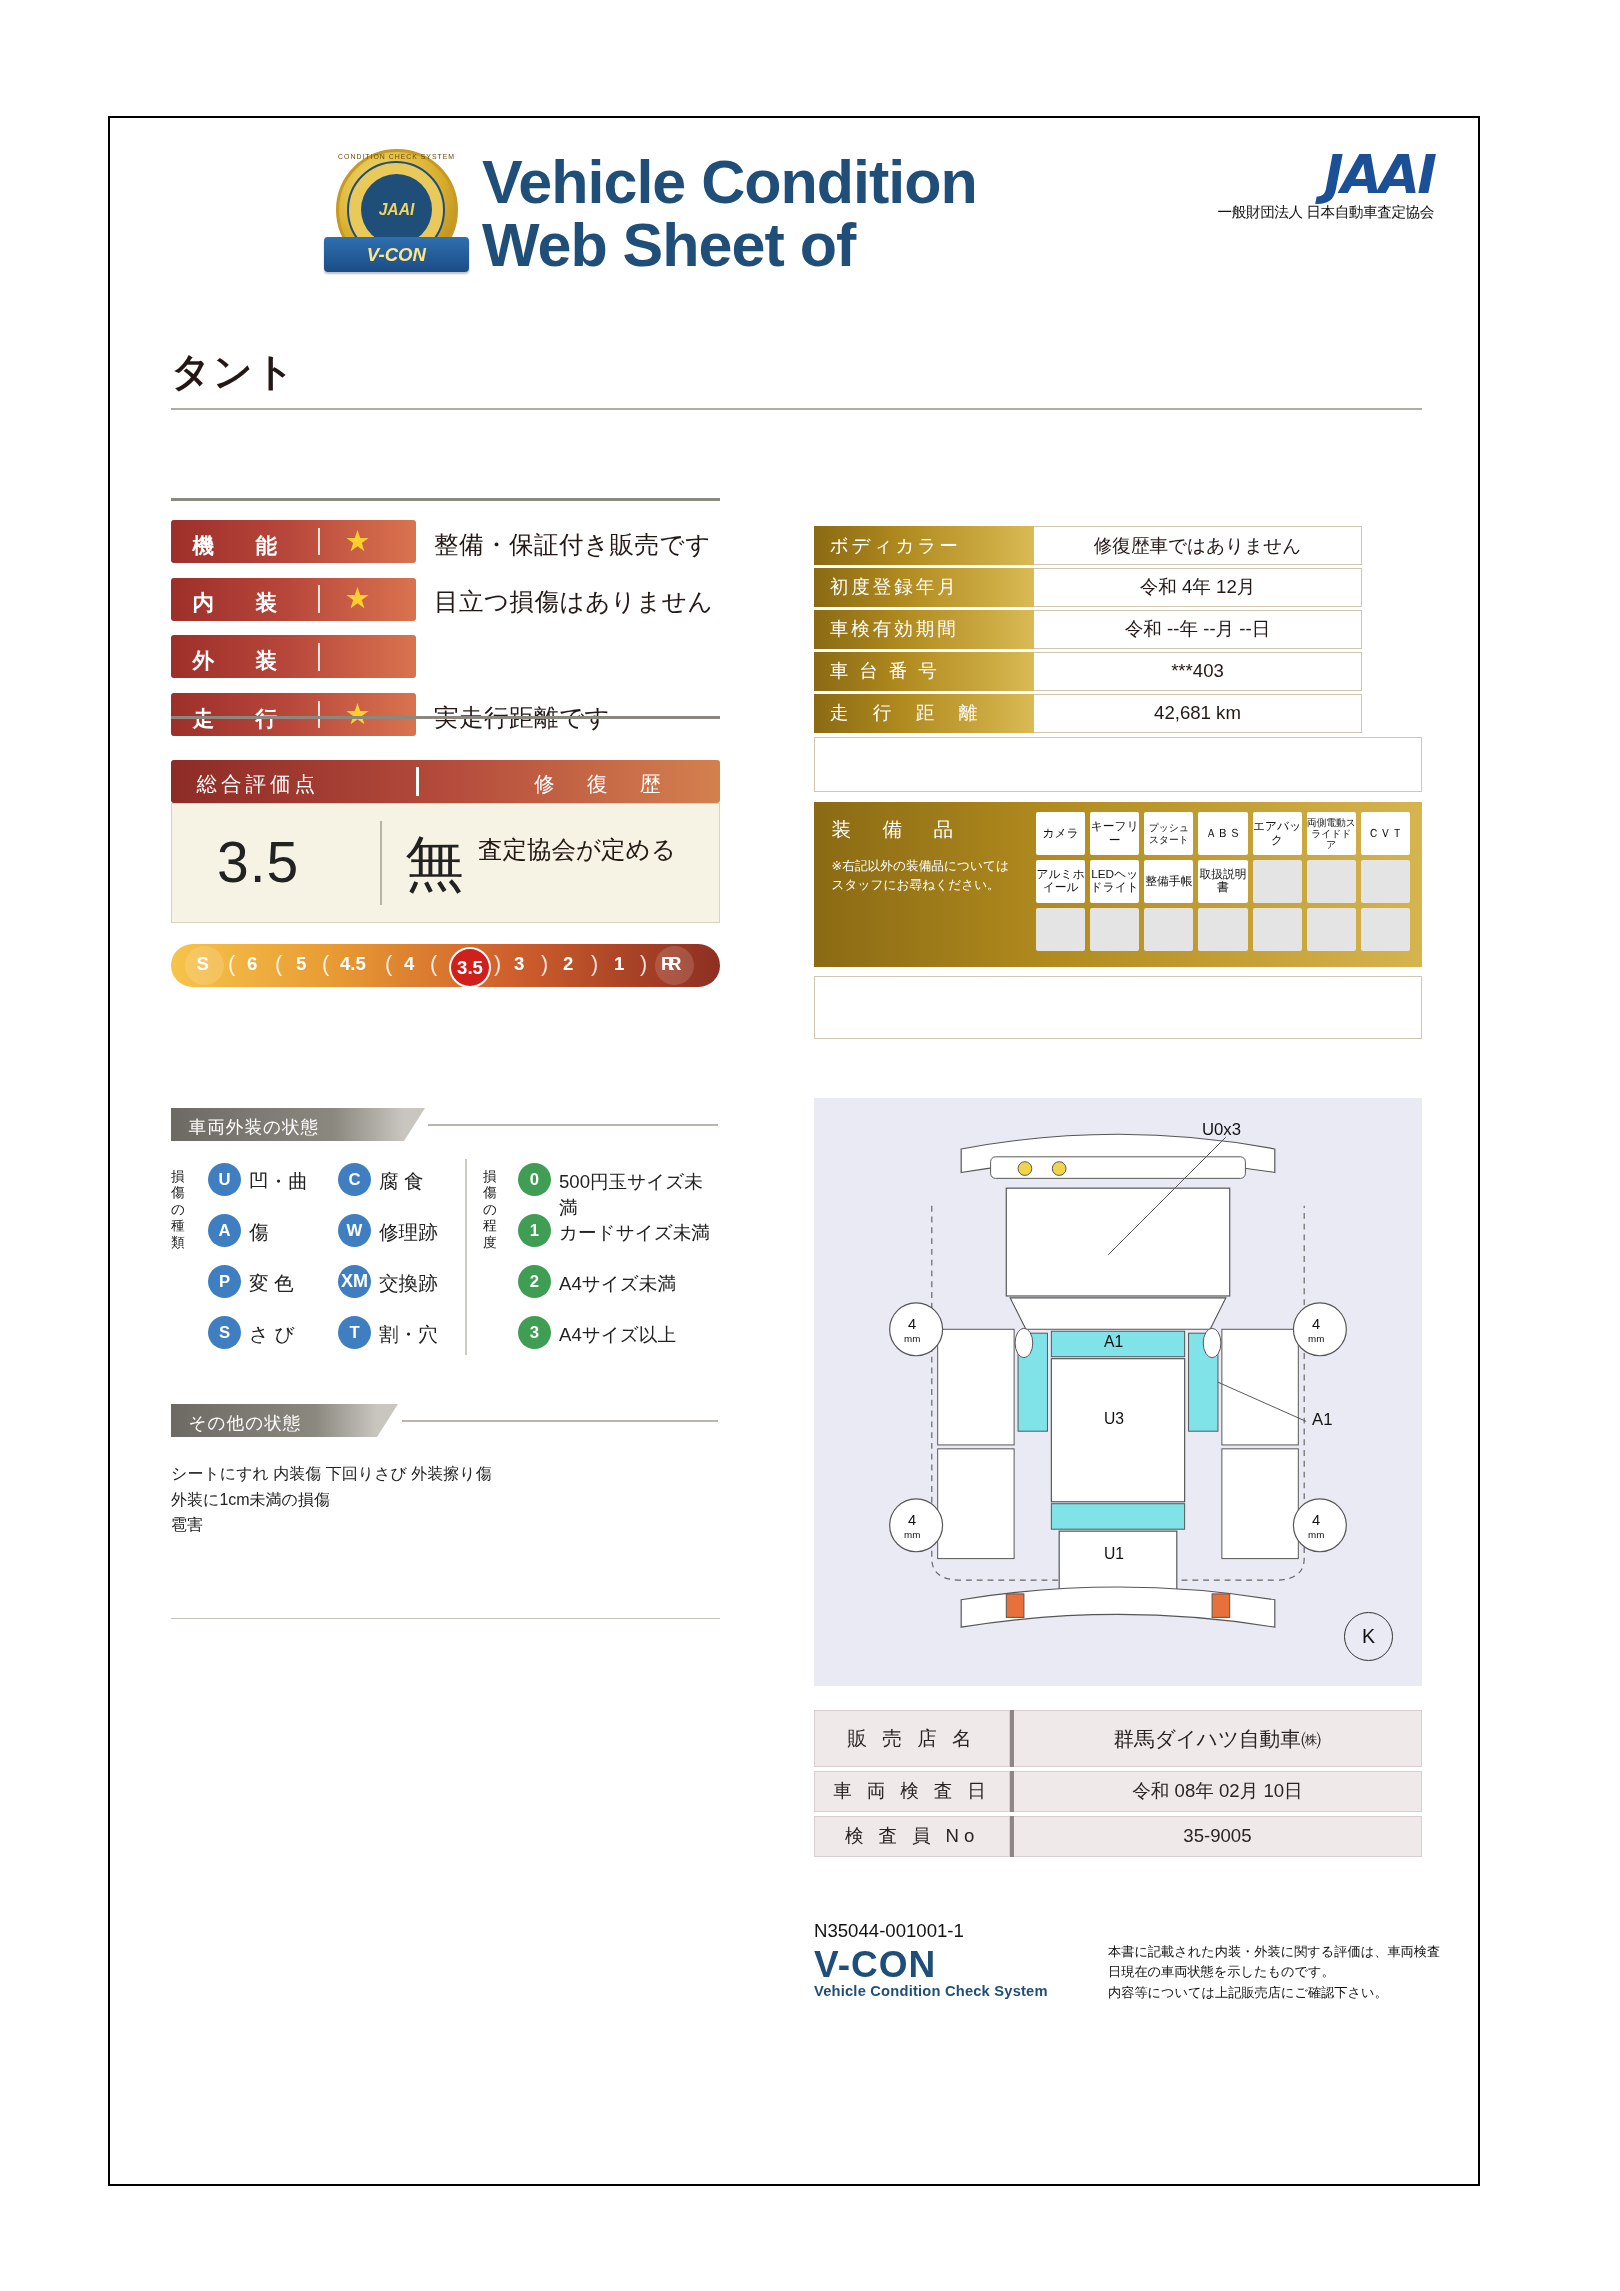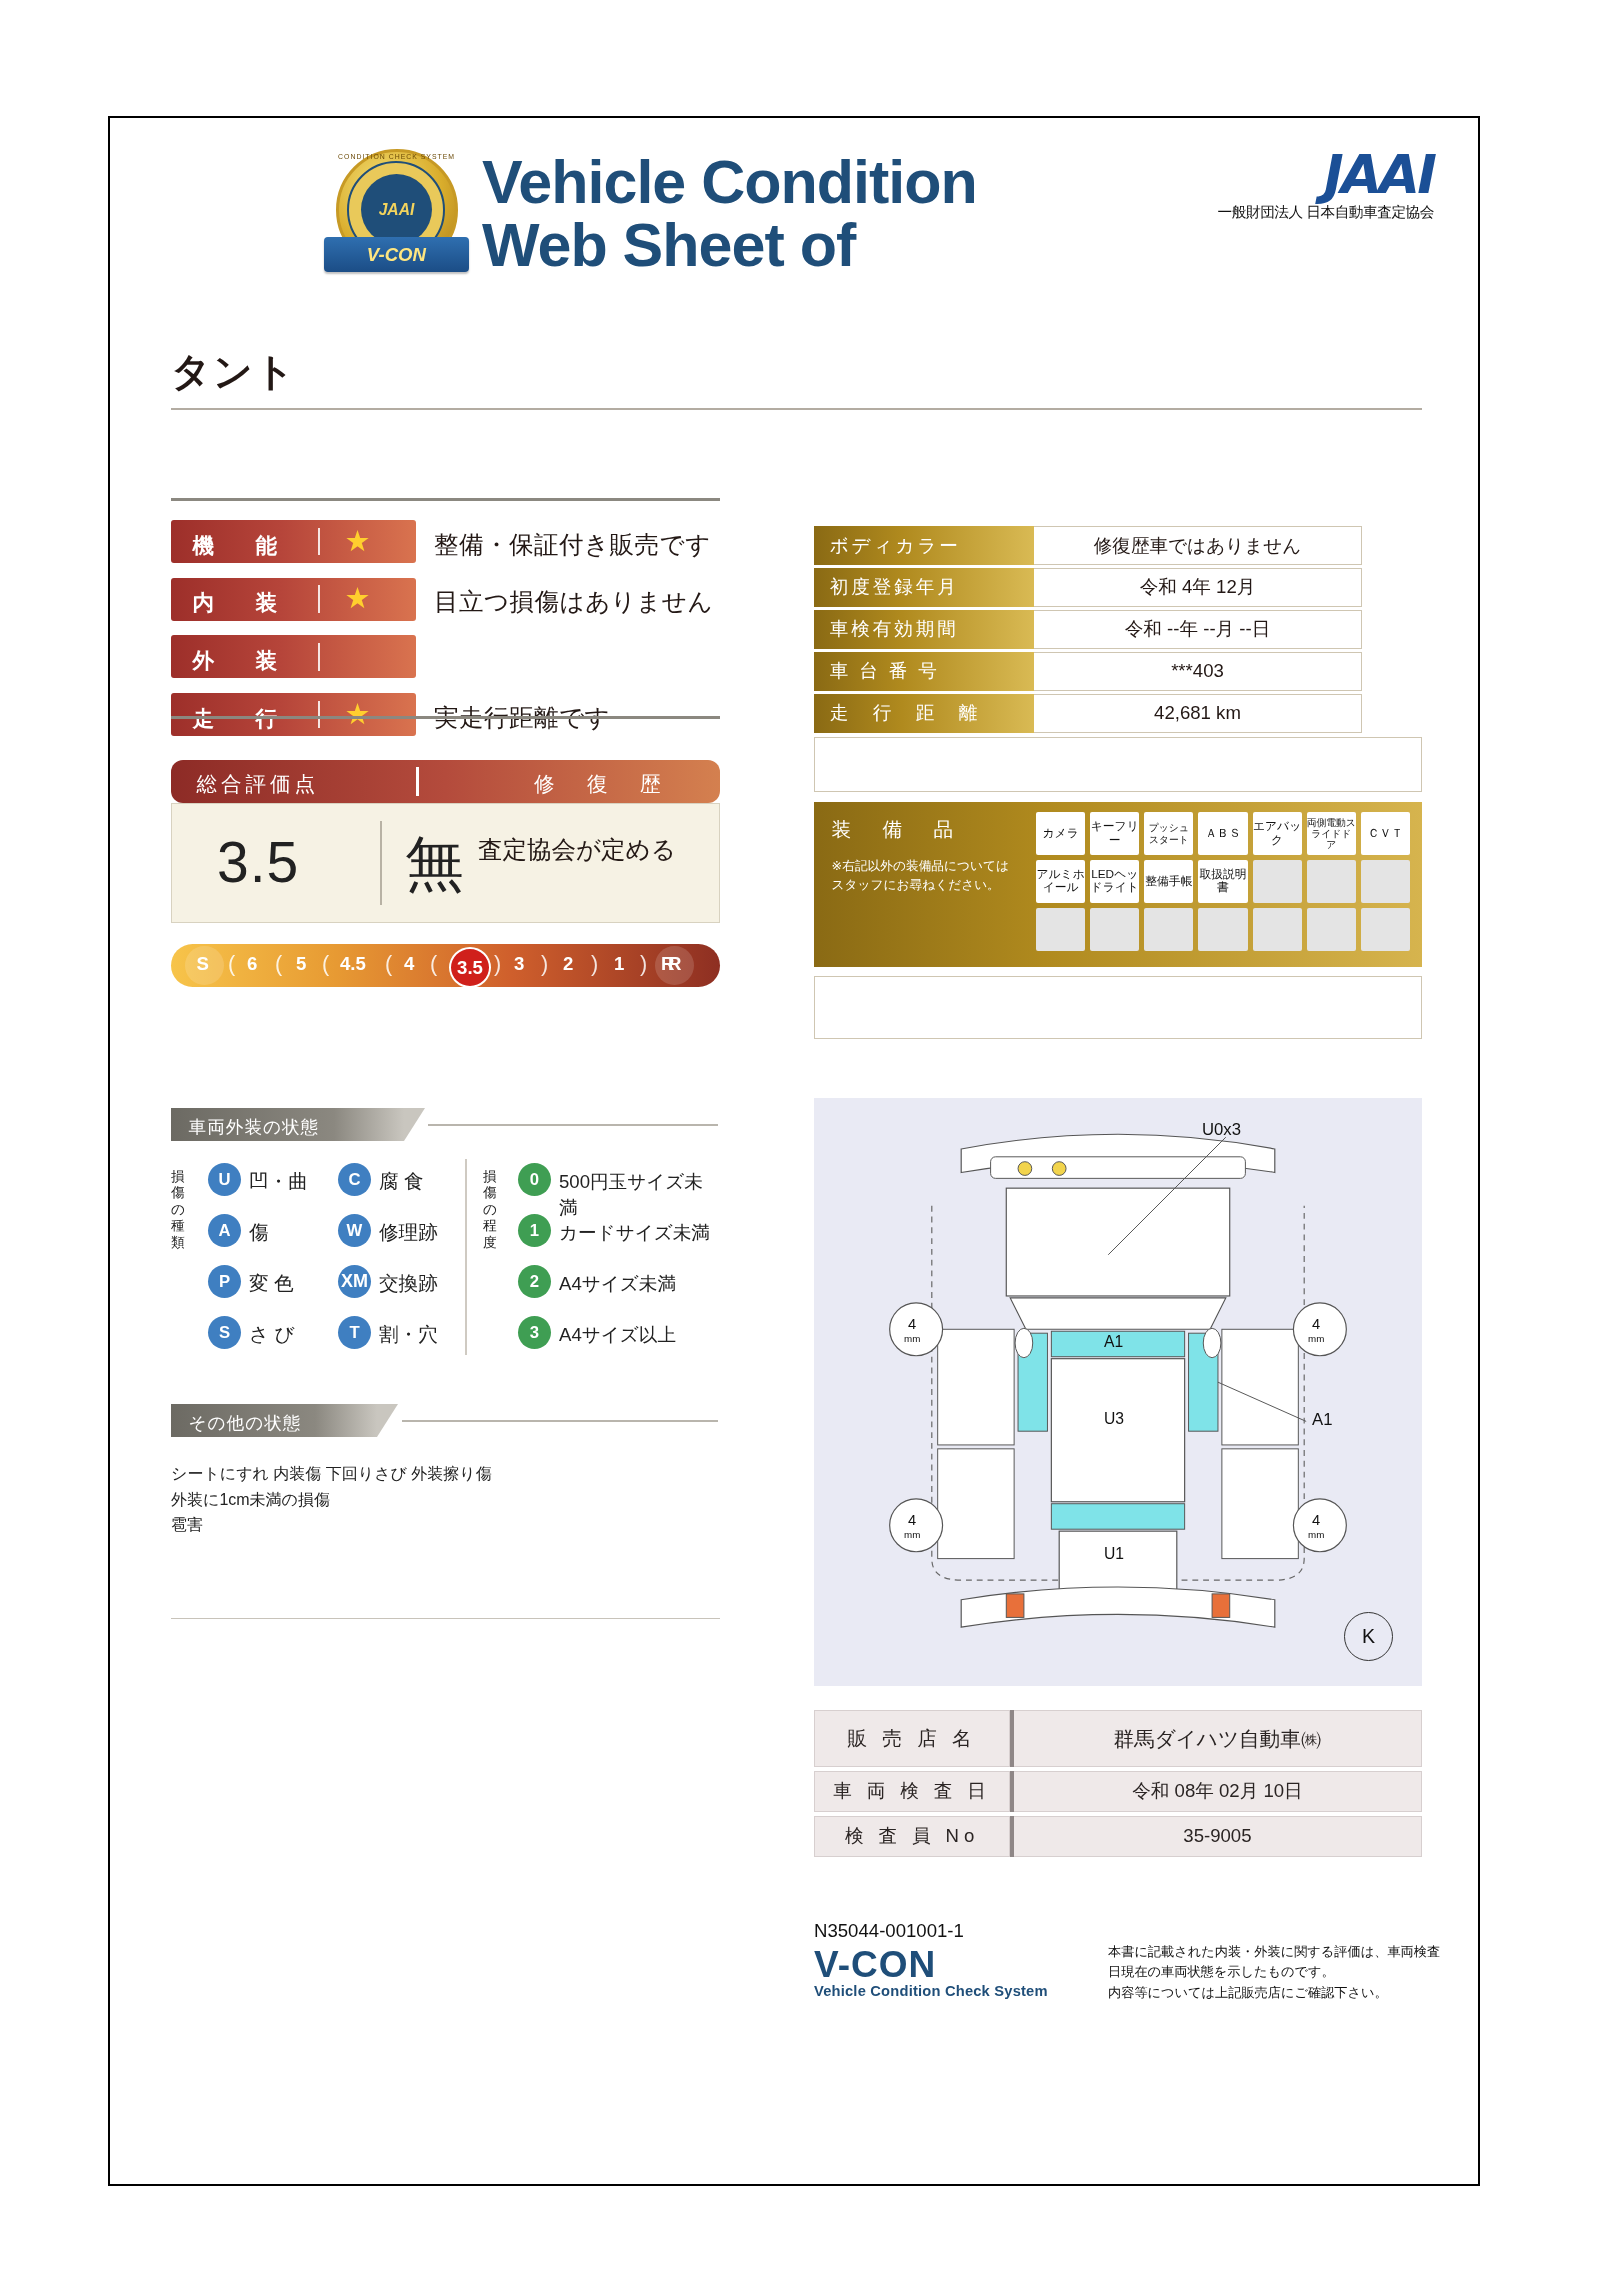--- a/index.html
+++ b/index.html
@@ -27,21 +27,21 @@
 
   
   .leftcol{position:absolute;left:61px;top:402px;width:549px;}
   .grade-row{position:relative;height:45px;margin-bottom:12.7px;}
   .grade-bar{position:absolute;left:0;top:0;width:245px;height:43px;background:linear-gradient(90deg,#9d2f2a 0%,#b6453a 45%,#d9734f 100%);border-radius:2.9px;}
   .grade-label{position:absolute;left:21.6px;top:10.8px;font-size:21.6px;color:#fff;letter-spacing:9.8px;font-weight:bold;}
   .grade-sep{position:absolute;left:147px;top:7.8px;width:2px;height:27.4px;background:#fff;opacity:.85;}
   .star{position:absolute;left:172px;top:7.8px;width:29px;height:28px;color:#ffcf2e;font-size:29px;line-height:27.4px;text-align:center;}
   .grade-text{position:absolute;left:263px;top:7.8px;font-size:24.5px;letter-spacing:0.5px;}
 
-  .scoreband{position:relative;margin-top:21.6px;width:549px;height:43px;background:linear-gradient(90deg,#8d2b26 0%,#b44b3c 50%,#d4804f 100%);border-radius:12px;}
+  .scoreband{position:relative;margin-top:21.6px;width:549px;height:43px;background:linear-gradient(90deg,#8d2b26 0%,#b44b3c 50%,#d4804f 100%);border-radius:3px;}
   .scoreband .t1{position:absolute;left:25.5px;top:10.8px;font-size:20.6px;color:#fff;letter-spacing:3.9px;}
   .scoreband .bar{position:absolute;left:245px;top:6.9px;width:2.9px;height:29px;background:#fff;}
   .scoreband .t2{position:absolute;left:363px;top:10.8px;font-size:20.6px;color:#fff;letter-spacing:5.9px;}
 
   .scorebox{position:relative;width:549px;height:120px;background:#f6f2e4;border:1px solid #d8d2c0;box-sizing:border-box;}
   .bigscore{position:absolute;left:45px;top:25.5px;font-size:57px;font-weight:normal;color:#222;letter-spacing:1px;}
   .vdiv{position:absolute;left:208px;top:17.6px;width:2px;height:84px;background:#b8b2a4;}
   .mu{position:absolute;left:233px;top:21.6px;font-size:59px;color:#222;}
   .repair-text{position:absolute;left:306px;top:29px;font-size:24.5px;line-height:1.35;}
 

